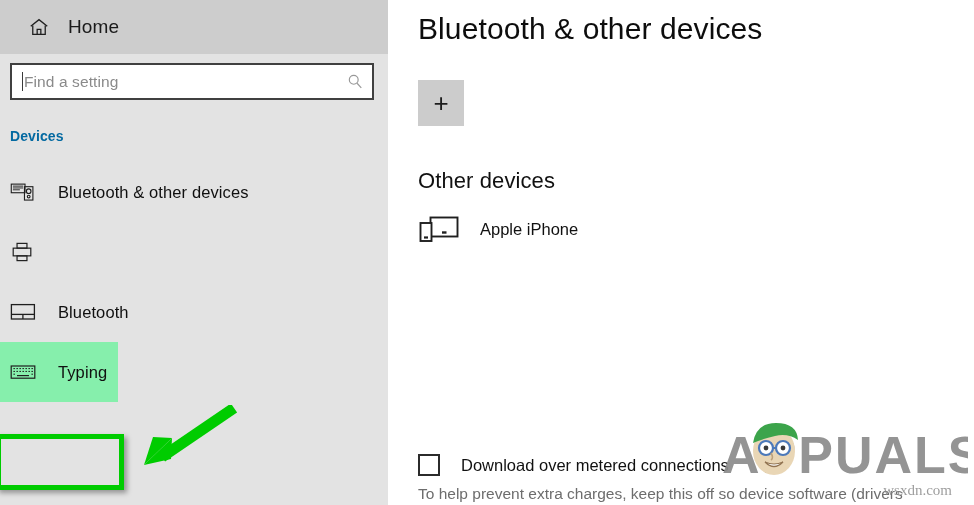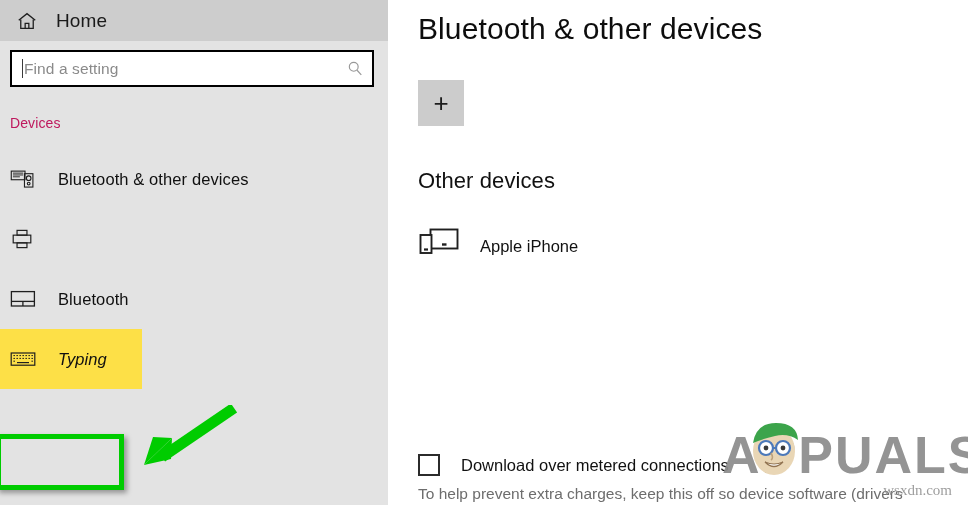--- a/index.html
+++ b/index.html
@@ -13,66 +13,65 @@
   #app { display:flex; width:974px; height:505px; position:relative; }
 
   
   #sidebar {
     width:388px; height:505px;
     background:#e3e3e3;
     position:relative;
     flex:0 0 388px;
   }
   #home-bar {
-    height:41px; background:#cdcdcd;
+    height:54px; background:#cdcdcd;
     display:flex; align-items:center;
-    padding-left:12px;
+    padding-left:24px;
   }
   #home-bar .ico { width:30px; display:flex; align-items:center; justify-content:center; }
   #home-bar .lbl { font-size:19px; color:#1a1a1a; margin-left:14px; letter-spacing:.1px; }
 
   #search-wrap { padding:9px 14px 0 10px; }
   #search-box {
     height:37px; background:#ffffff;
-    border:2px solid #000000;
+    border:2px solid #404040;
     display:flex; align-items:center;
     padding:0 8px 0 10px;
     position:relative;
   }
   #caret {
     width:1px; height:19px; background:#3a3a3a;
     margin-right:1px;
   }
   #search-input-text {
     flex:1; font-size:15.5px; color:#8a8a8a; letter-spacing:.1px;
   }
   #search-icon { width:18px; height:18px; opacity:.62; }
 
   #section-title {
-    font-size:14px; font-weight:normal; color:#be185d;
+    font-size:14px; font-weight:bold; color:#0369a1;
     padding:28px 0 0 10px; letter-spacing:.1px;
   }
 
   #nav { margin-top:18px; }
   .nav-item {
     height:60px; display:flex; align-items:center;
     padding-left:10px; position:relative;
   }
   .nav-item .ico {
     width:30px; height:24px;
     display:flex; align-items:center; justify-content:flex-start;
   }
   .nav-item .lbl {
     font-size:16.5px; color:#101010;
     margin-left:18px; letter-spacing:.1px;
   }
   .nav-item.selected {
-    background:#fde047;
-    width:142px;
-    font-style:italic;
+    background:#86efac;
+    width:118px;
   }
 
   
   #typing-highlight {
     position:absolute;
     left:-4px; top:434px;
     width:128px; height:56px;
     border:5px solid #00cc00;
     box-shadow:3px 3px 5px rgba(0,0,0,.35);
     pointer-events:none;
@@ -103,21 +102,21 @@
     display:flex; align-items:center; justify-content:center;
     flex:0 0 46px;
   }
   #plus-tile .glyph { font-size:26px; color:#1c1c1c; line-height:1; font-weight:300; }
   #add-device-label { font-size:16.5px; color:#111111; margin-left:22px; }
 
   #other-devices-heading {
     font-size:22px; color:#111111;
     margin-top:42px; font-weight:normal; letter-spacing:.1px;
   }
-  #device-row { display:flex; align-items:flex-end; margin-top:32px; }
+  #device-row { display:flex; align-items:center; margin-top:20px; }
   #device-icon { width:46px; flex:0 0 46px; display:flex; justify-content:flex-start; }
   #device-name { font-size:16.5px; color:#111111; margin-left:16px; }
 
   #metered-block { position:absolute; left:30px; bottom:2px; width:560px; }
   #metered-row { display:flex; align-items:center; }
   #metered-checkbox {
     width:22px; height:22px; background:#ffffff;
     border:2px solid #2b2b2b; flex:0 0 22px;
   }
   #metered-label { font-size:16.5px; color:#111111; margin-left:21px; }

